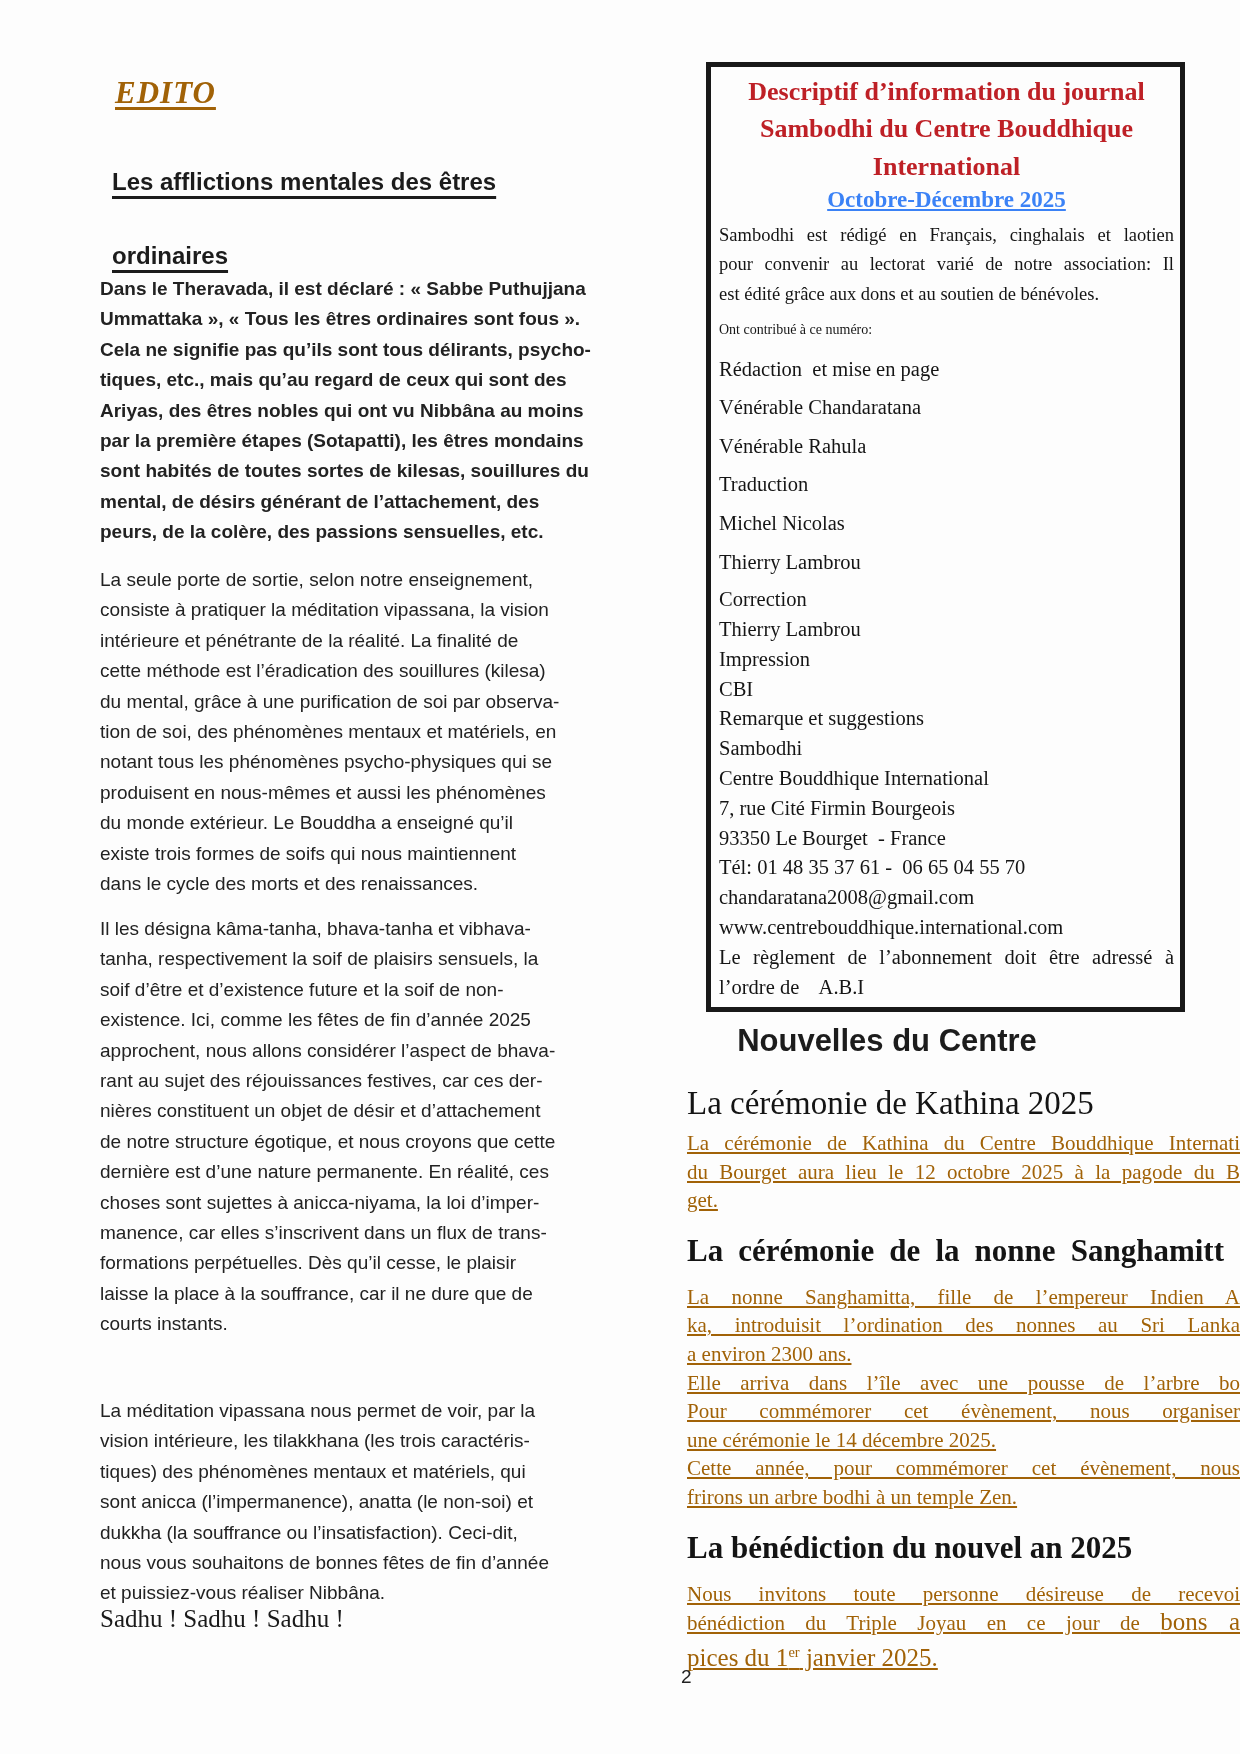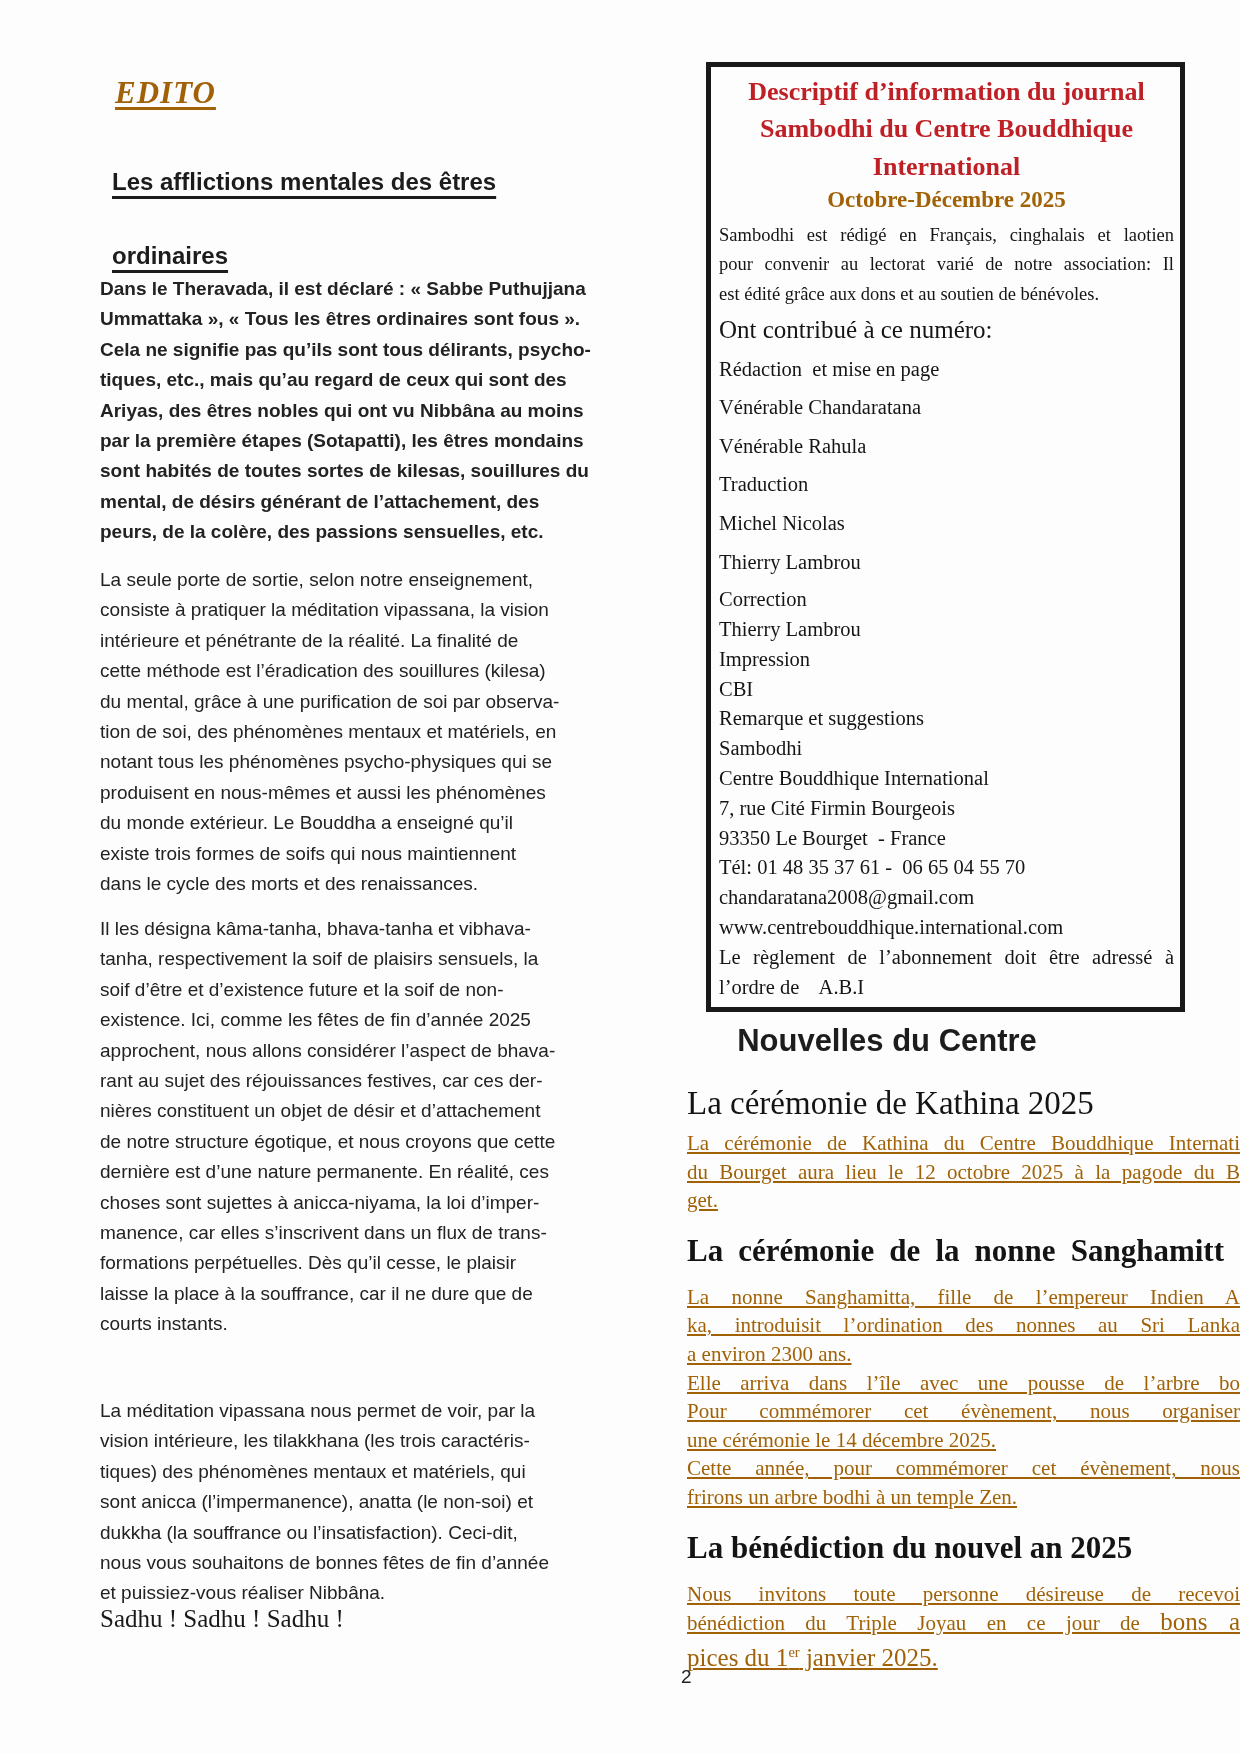--- a/index.html
+++ b/index.html
@@ -32,21 +32,21 @@
   .ibox {
     position: absolute; left: 706px; top: 62px; width: 479px; height: 950px;
     border: 5px solid #191919; box-sizing: border-box;
     padding: 6px 6px 1px 8px; overflow: hidden;
     font-family: "Liberation Serif", serif; color: #151515;
     background: #fdfdfd;
   }
   .ibox-title  { height: 112px; font: 700 26px/37.3px "Liberation Serif", serif; text-align: center; }
   .ibox-period { height: 30px;  font: 700 23px/30px "Liberation Serif", serif; text-align: center; }
   .ibox-intro  { margin-top: 6px; height: 90px; font-size: 18.5px; line-height: 29.3px; }
-  .contrib     { height: 38.6px; line-height: 38.6px; font-size: 25px; white-space: pre; }
+  .contrib     { height: 38.6px; line-height: 38.6px; font-size: 14px; white-space: pre; }
   .splist > div { height: 38.6px; line-height: 38.6px; font-size: 20.5px; white-space: pre; }
   .tlist { margin-top: 4px; }
   .tlist > div { line-height: 29.8px; font-size: 20.5px; white-space: pre; }
   .tlist > div.fill { white-space: normal; }
 
   
   .news { position: absolute; left: 687px; top: 1022px; width: 553px; }
   .news-title {
     width: 400px; text-align: center;
     font: 700 31px/37px "Liberation Sans", sans-serif; color: #1c1c1c;
@@ -122,21 +122,21 @@
   </div>
 
 <div class="closing">Sadhu ! Sadhu ! Sadhu !</div>
 
 <div class="ibox">
   <div class="ibox-title" style="color: rgb(190, 32, 38);">
       <div>Descriptif d’information du journal</div>
       <div>Sambodhi du Centre Bouddhique</div>
       <div>International</div>
     </div>
-  <div class="ibox-period" style="color: #a16207;">Octobre-Décembre 2025</div>
+  <div class="ibox-period" style="color: #3b82f6; text-decoration: underline;">Octobre-Décembre 2025</div>
   <div class="ibox-intro">
       <div class="fill">Sambodhi est rédigé en Français, cinghalais et laotien</div>
       <div class="fill">pour convenir au lectorat  varié de notre association: Il</div>
       <div>est édité grâce aux dons et au soutien de bénévoles.</div>
     </div>
   <div class="contrib">Ont contribué à ce numéro:</div>
   <div class="splist">
       <div>Rédaction  et mise en page</div>
       <div>Vénérable Chandaratana</div>
       <div>Vénérable Rahula</div>

